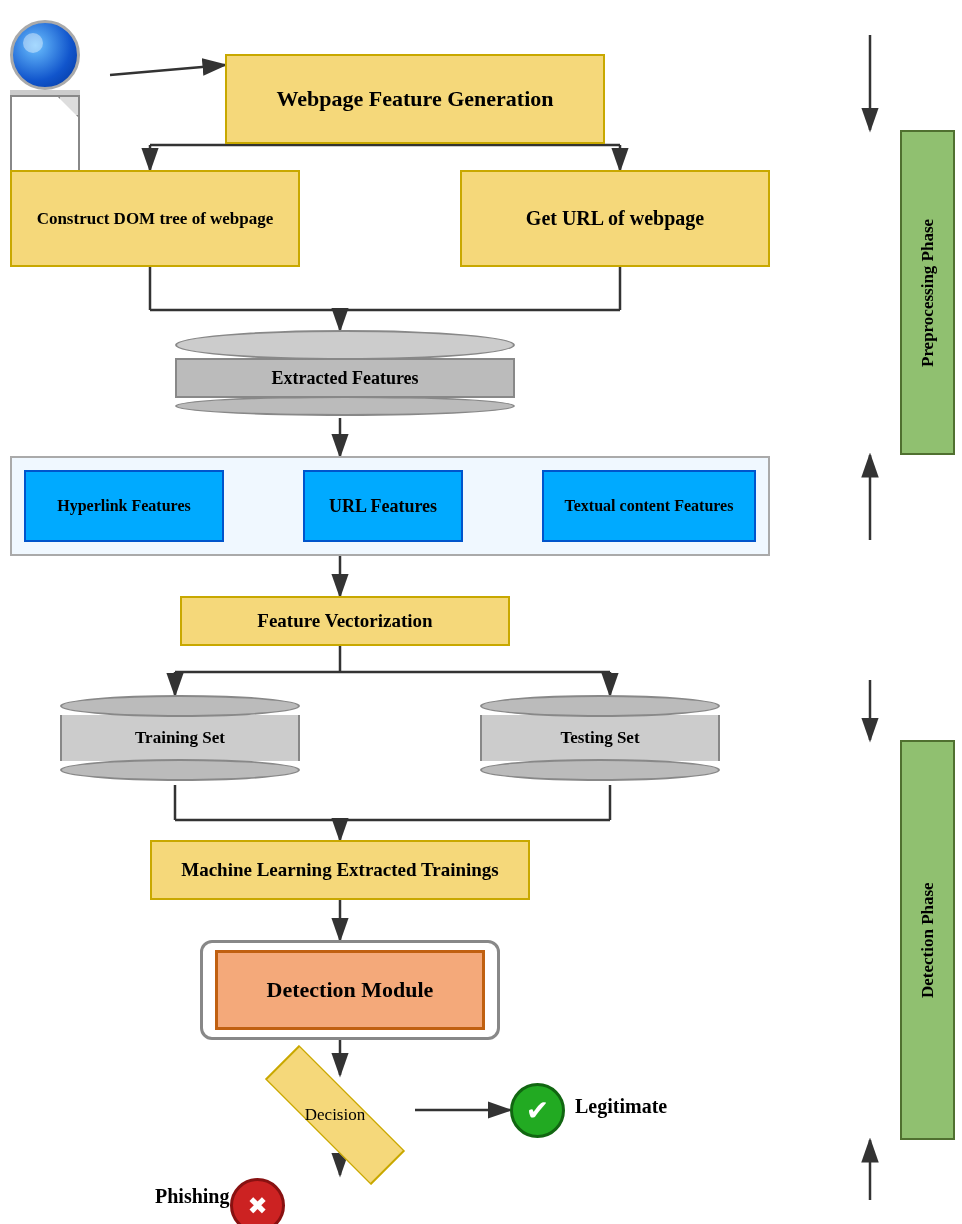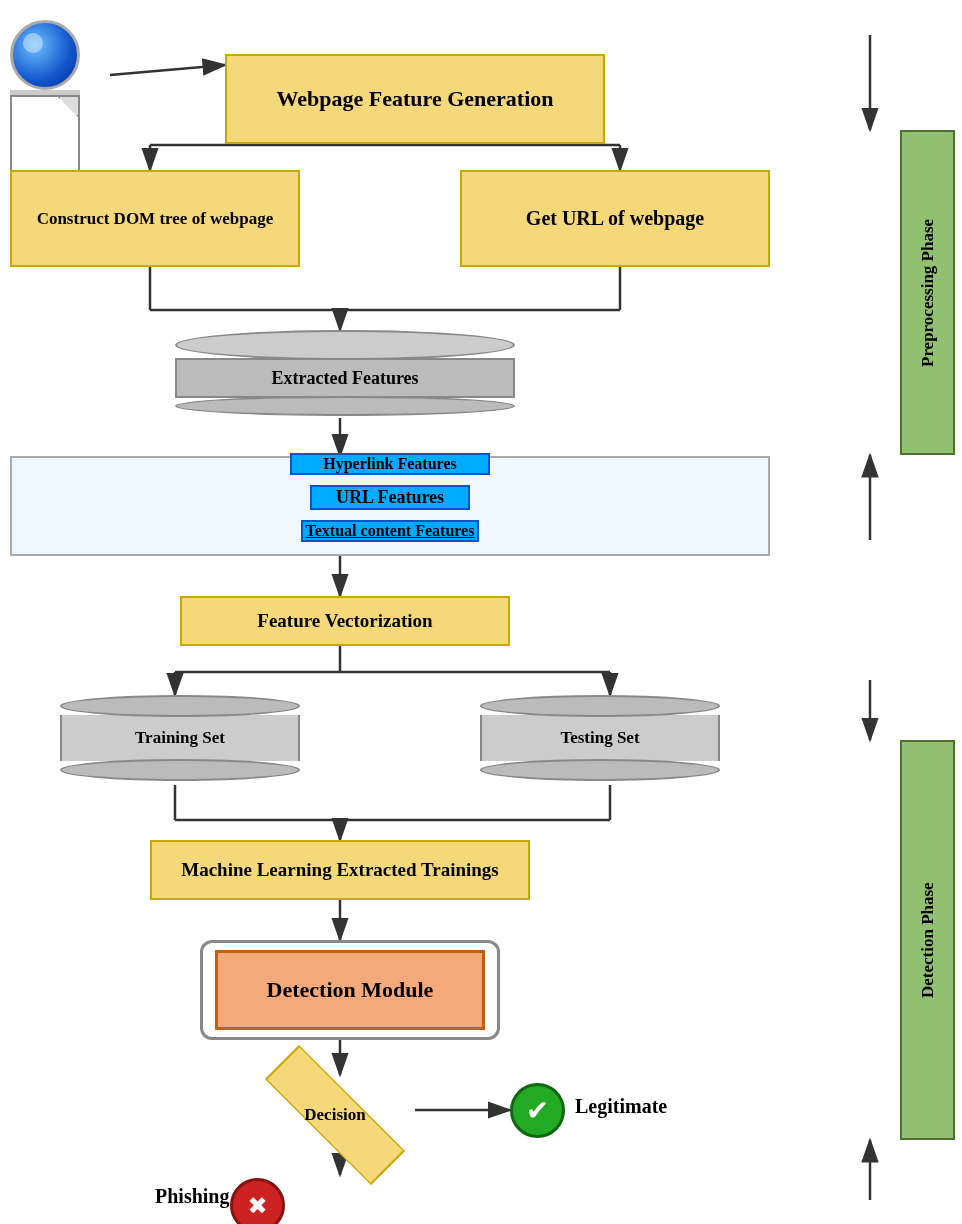--- a/index.html
+++ b/index.html
@@ -83,21 +83,21 @@
       width: 140px;
       height: 80px;
       display: flex;
       align-items: center;
       justify-content: center;
     }
 
     .diamond-text {
       position: relative;
       z-index: 2;
-      font-weight: bold;
+      font-weight: normal;
       font-size: 16px;
     }
 
     
     svg.arrows {
       position: absolute;
       top: 0;
       left: 0;
       width: 962px;
       height: 1224px;
@@ -196,23 +196,23 @@
       position: absolute;
       color: #fff;
       font-size: 24px;
     }
 
     .features-container {
       position: absolute;
       border: 2px solid #aaa;
       background: #f0f8ff;
       display: flex;
-      flex-direction: column;
-      align-items: center;
-      justify-content: flex-end;
+      flex-direction: row;
+      align-items: center;
+      justify-content: space-between;
       padding: 12px;
       gap: 10px;
     }
 
     .detection-module-outer {
       position: absolute;
       border: 3px solid #888;
       background: transparent;
       display: flex;
       align-items: center;
@@ -311,21 +311,21 @@
     <div class="cylinder-bottom" style="width:340px;"></div>
   </div>
 
   <div class="features-container" style="left:10px; top:456px; width:760px; height:100px;">
     <div class="box box-blue" style="position:relative; width:200px; height:72px; font-size:16px;">
       <span>Hyperlink Features</span>
     </div>
     <div class="box box-blue" style="position:relative; width:160px; height:72px; font-size:18px;">
       <span>URL Features</span>
     </div>
-    <div class="box box-blue" style="position:relative; width:178px; height:72px; font-size:16px;text-decoration:underline;">
+    <div class="box box-blue" style="position:relative; width:214px; height:72px; font-size:16px;">
       <span>Textual content Features</span>
     </div>
   </div>
 
   <div class="box box-orange" style="left:180px; top:596px; width:330px; height:50px; font-size:19px;">
     <span>Feature Vectorization</span>
   </div>
 
   <div style="position:absolute; left:60px; top:695px; width:240px; height:90px;">
     <div style="width:240px; height:22px; background:#bbb; border:2.5px solid #888; border-radius:50%; margin-bottom:-2px; position:relative; z-index:1;"></div>

